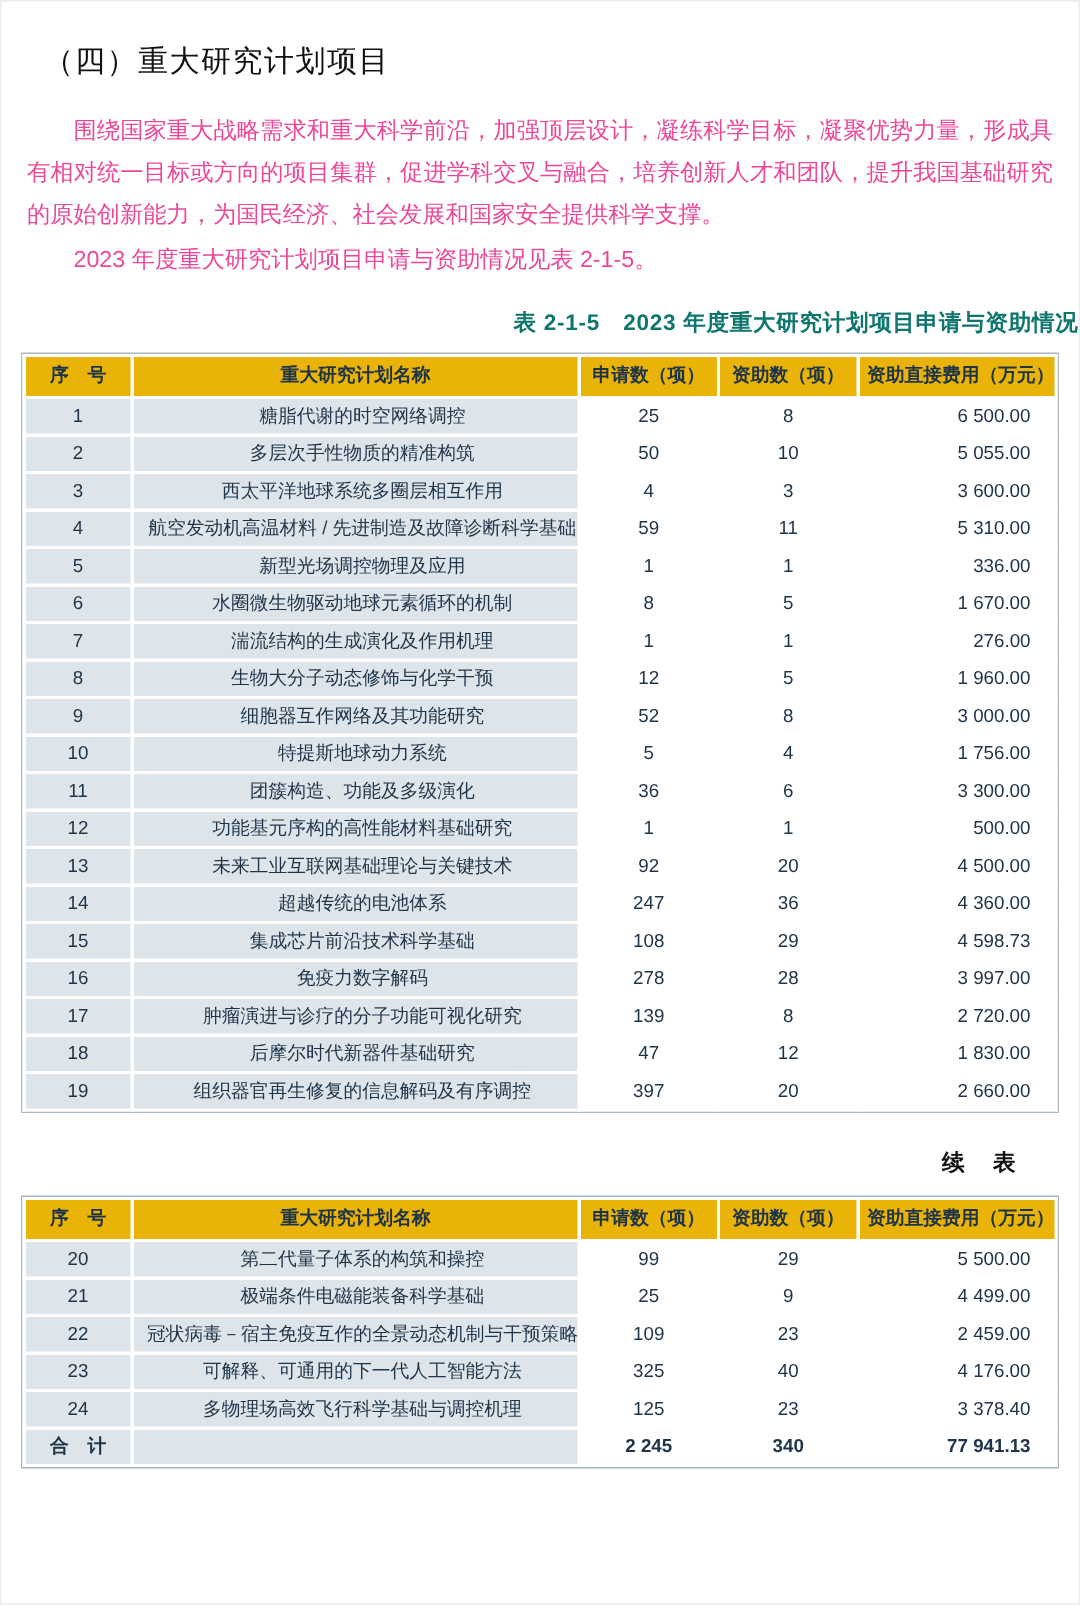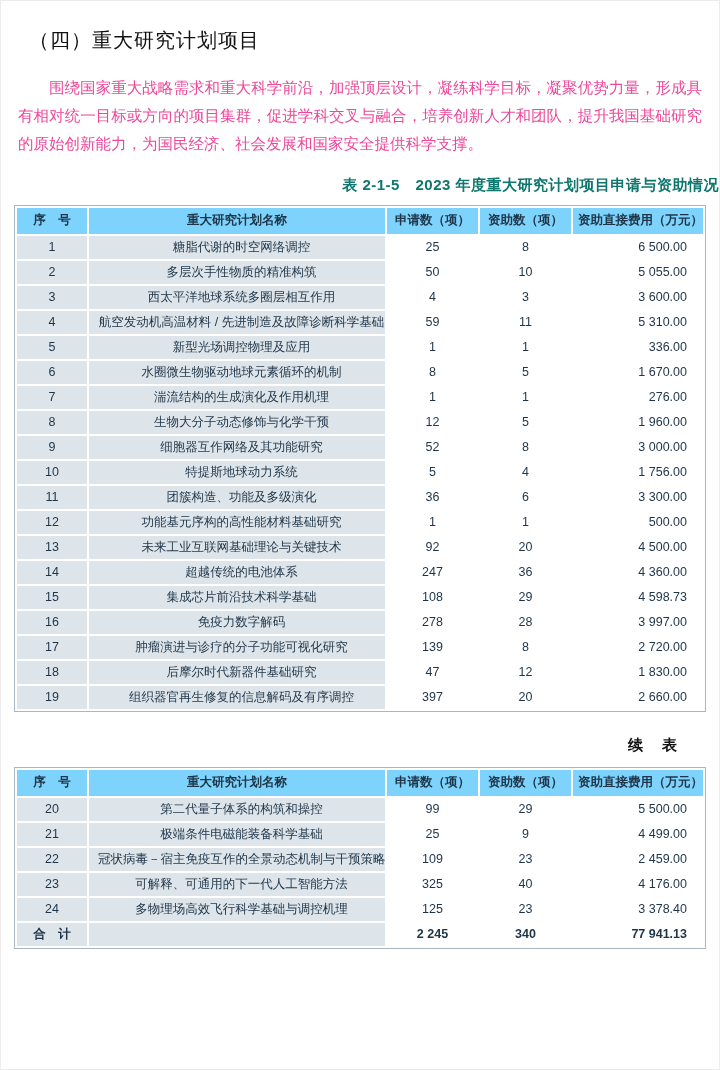--- a/index.html
+++ b/index.html
@@ -27,21 +27,21 @@
     text-align:right; font-weight:bold; font-size:15px; color:#0f766e;
     margin:18px 0 10px 0; letter-spacing:0.5px;
   }
   .tablewrap { margin:0 13px; border:1px solid #aab7c1; }
   table { width:100%; border-collapse:collapse; table-layout:fixed; }
   th, td {
     border:2px solid #ffffff;
     font-size:12.5px; color:#1e3448;
     white-space:nowrap; overflow:hidden;
   }
-  th { background:#7dd3fc; font-weight:bold; height:28px; text-align:center; }
+  th { background:#eab308; font-weight:bold; height:28px; text-align:center; }
   td { height:25px; }
   .c0 { width:72px; text-align:center; }
   .c1 { text-align:center; padding-left:9px; }
   th.c1 { padding-left:0; }
   .c2, .c3 { width:93px; text-align:center; }
   .c4 { width:132px; text-align:right; padding-right:16px; }
   th.c4 { text-align:right; padding-right:0; }
   td.c0, td.c1 { background:#dee5ea; }
   td.c2, td.c3, td.c4 { background:#ffffff; }
   tr.total-row td { font-weight:bold; }
@@ -51,20 +51,21 @@
   }
 </style>
 </head>
 <body>
 
 <div class="page">
 
   <h1 class="title">（四）重大研究计划项目</h1>
 
   <p class="para">围绕国家重大战略需求和重大科学前沿，加强顶层设计，凝练科学目标，凝聚优势力量，形成具有相对统一目标或方向的项目集群，促进学科交叉与融合，培养创新人才和团队，提升我国基础研究的原始创新能力，为国民经济、社会发展和国家安全提供科学支撑。</p>
+  <p class="para">2023 年度重大研究计划项目申请与资助情况见表 2-1-5。</p>
 
   <div class="caption">表 2-1-5　2023 年度重大研究计划项目申请与资助情况</div>
 
   <div class="tablewrap">
     <table>
       <thead>
         <tr>
           <th class="c0">序　号</th>
           <th class="c1">重大研究计划名称</th>
           <th class="c2">申请数（项）</th>

